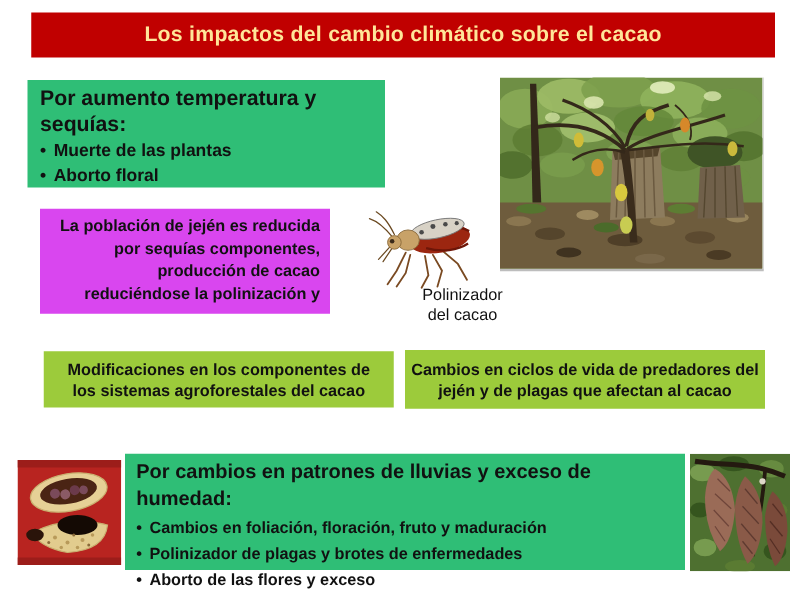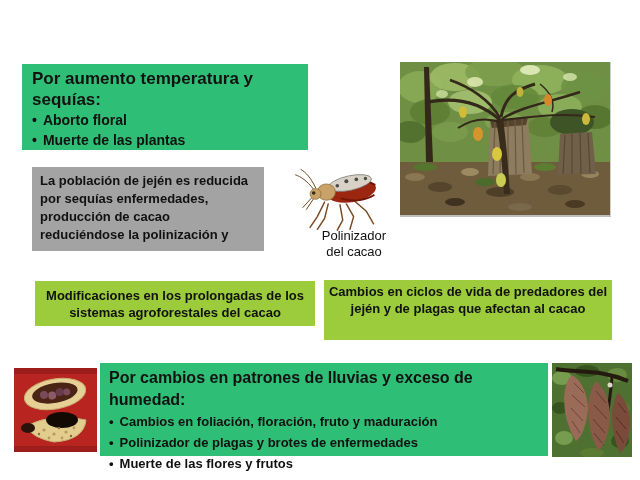--- a/index.html
+++ b/index.html
@@ -8,59 +8,62 @@
     font-family:"Liberation Sans","DejaVu Sans",sans-serif;
     overflow:hidden;margin:0 auto;
   }
   .title-bar{
     position:absolute;left:25px;top:10px;width:595px;height:36px;
     background:#C00000;color:#FFE699;font-weight:bold;font-size:17px;
     display:flex;align-items:center;justify-content:center;letter-spacing:.2px;
   }
   .box{position:absolute;color:#111;font-weight:bold;box-sizing:border-box;}
   .green{background:#2FBE76;}
-  .orange{background:#a3a3a3;}
+  .orange{background:#d946ef;text-align:right;}
   .lime{background:#9CCB3B;}
   .box-temp{left:22px;top:64px;width:286px;height:86px;padding:4px 10px;}
   .box-temp .hd{font-size:17px;line-height:21px;}
   .box-temp .bline{font-size:14px;line-height:20px;}
   .box-jejen{left:32px;top:167px;width:232px;height:84px;padding:5px 8px;}
   .box-jejen .ln{font-size:13px;line-height:18px;}
   .box-agro{left:35px;top:281px;width:280px;height:45px;padding:3px 8px;
     display:flex;align-items:center;justify-content:center;text-align:center;
     font-size:13px;line-height:17px;}
-  .box-pred{left:324px;top:280px;width:288px;height:60px;padding:3px 4px;
-    display:flex;justify-content:center;text-align:center;
+  .box-pred{left:324px;top:280px;width:288px;height:47px;padding:3px 4px;
+    display:flex;align-items:center;justify-content:center;text-align:center;
     font-size:13px;line-height:17px;}
   .box-rain{left:100px;top:363px;width:448px;height:93px;padding:4px 9px;}
   .box-rain .hd{font-size:16px;line-height:22px;}
   .box-rain .bline{font-size:13px;line-height:21px;}
   .bline .bch{margin-right:6px;}
   .photo{position:absolute;line-height:0;}
   .photo-trees{left:400px;top:62px;width:210px;height:153px;
     border-right:1px solid #cfcfcf;border-bottom:2px solid #bdbdbd;}
   .photo-pod{left:14px;top:368px;width:83px;height:84px;}
   .photo-leaves{left:552px;top:363px;width:80px;height:94px;}
   .insect{position:absolute;left:286px;top:164px;width:108px;height:68px;line-height:0;}
   .caption{
-    position:absolute;left:304px;top:228px;width:100px;text-align:center;
+    position:absolute;left:320px;top:228px;width:100px;text-align:center;
     color:#111;font-size:13px;line-height:16px;font-weight:normal;
   }
   svg{display:block;width:100%;height:100%;}
 </style>
 </head>
 <body>
 
 <div class="slide">
 
+  <div class="title-bar">
+    <span>Los impactos del cambio climático sobre el cacao</span>
+  </div>
 
   <div class="box green box-temp">
     <div class="hd">Por aumento temperatura y sequías:</div>
+    <div class="bline"><span class="bch">•</span><span>Muerte de las plantas</span></div>
     <div class="bline"><span class="bch">•</span><span>Aborto floral</span></div>
-    <div class="bline"><span class="bch">•</span><span>Muerte de las plantas</span></div>
   </div>
 
   <div class="photo photo-trees">
     <svg viewBox="0 0 210 153" preserveAspectRatio="none">
       <rect width="210" height="153" fill="#6f8f45"></rect>
       <ellipse cx="20" cy="25" rx="22" ry="16" fill="#88aa55" opacity=".9"></ellipse>
       <ellipse cx="55" cy="15" rx="25" ry="14" fill="#9dbb66" opacity=".9"></ellipse>
       <ellipse cx="95" cy="10" rx="30" ry="14" fill="#7da04c" opacity=".9"></ellipse>
       <ellipse cx="140" cy="18" rx="28" ry="15" fill="#8fb25c" opacity=".9"></ellipse>
       <ellipse cx="185" cy="25" rx="24" ry="16" fill="#6e9242" opacity=".9"></ellipse>
@@ -125,21 +128,21 @@
       <ellipse cx="63" cy="50" rx="4" ry="6" fill="#d0bc38"></ellipse>
       <ellipse cx="148" cy="38" rx="4" ry="6" fill="#d6882a"></ellipse>
       <ellipse cx="186" cy="57" rx="4" ry="6" fill="#cbb93c"></ellipse>
       <ellipse cx="101" cy="118" rx="5" ry="7" fill="#c8cc52"></ellipse>
       <ellipse cx="120" cy="30" rx="3.5" ry="5" fill="#c2b23a"></ellipse>
     </svg>
   </div>
 
   <div class="box orange box-jejen">
     <div class="ln">La población de jején es reducida</div>
-    <div class="ln">por sequías enfermedades,</div>
+    <div class="ln">por sequías componentes,</div>
     <div class="ln">producción de cacao</div>
     <div class="ln">reduciéndose la polinización y</div>
   </div>
 
   <div class="insect">
     <svg viewBox="0 0 110 75">
       <g stroke="#7a4a22" stroke-width="1.6" fill="none" stroke-linecap="round">
         <path d="M38,42 L30,58 L22,70"></path>
         <path d="M42,44 L38,60 L30,72"></path>
         <path d="M55,45 L58,62 L52,73"></path>
@@ -167,21 +170,21 @@
       <circle cx="26" cy="32" r="2" fill="#3a2a1a"></circle>
     </svg>
   </div>
 
   <div class="caption">
     <div>Polinizador</div>
     <div>del cacao</div>
   </div>
 
   <div class="box lime box-agro">
-    <span>Modificaciones en los prolongadas de los sistemas agroforestales del cacao</span>
+    <span>Modificaciones en los componentes de los sistemas agroforestales del cacao</span>
   </div>
   <div class="box lime box-pred">
     <span>Cambios en ciclos de vida de predadores del jején y de plagas que afectan al cacao</span>
   </div>
 
   <div class="photo photo-pod">
     <svg viewBox="0 0 83 84" preserveAspectRatio="none">
       <rect width="83" height="84" fill="#b82420"></rect>
       <rect width="83" height="6" fill="#9c1d1a"></rect>
       <rect y="78" width="83" height="6" fill="#9c1d1a"></rect>
@@ -209,21 +212,21 @@
           <circle cx="45" cy="60" r="1.2"></circle>
           <circle cx="57" cy="68" r="1.2"></circle>
       </g>
     </svg>
   </div>
 
   <div class="box green box-rain">
     <div class="hd">Por cambios en patrones de lluvias y exceso de humedad:</div>
     <div class="bline"><span class="bch">•</span><span>Cambios en foliación, floración, fruto y maduración</span></div>
     <div class="bline"><span class="bch">•</span><span>Polinizador de plagas y brotes de enfermedades</span></div>
-    <div class="bline"><span class="bch">•</span><span>Muerte de las flores y frutos</span></div>
+    <div class="bline"><span class="bch">•</span><span>Aborto de las flores y exceso</span></div>
   </div>
 
   <div class="photo photo-leaves">
     <svg viewBox="0 0 80 94" preserveAspectRatio="none">
       <rect width="80" height="94" fill="#4e7030"></rect>
       <g opacity=".85">
         <ellipse cx="10" cy="15" rx="10" ry="7" fill="#7fa355"></ellipse>
         <ellipse cx="35" cy="8" rx="12" ry="6" fill="#32501c"></ellipse>
         <ellipse cx="65" cy="12" rx="10" ry="7" fill="#6d9043"></ellipse>
         <ellipse cx="8" cy="45" rx="8" ry="6" fill="#32501c"></ellipse>

